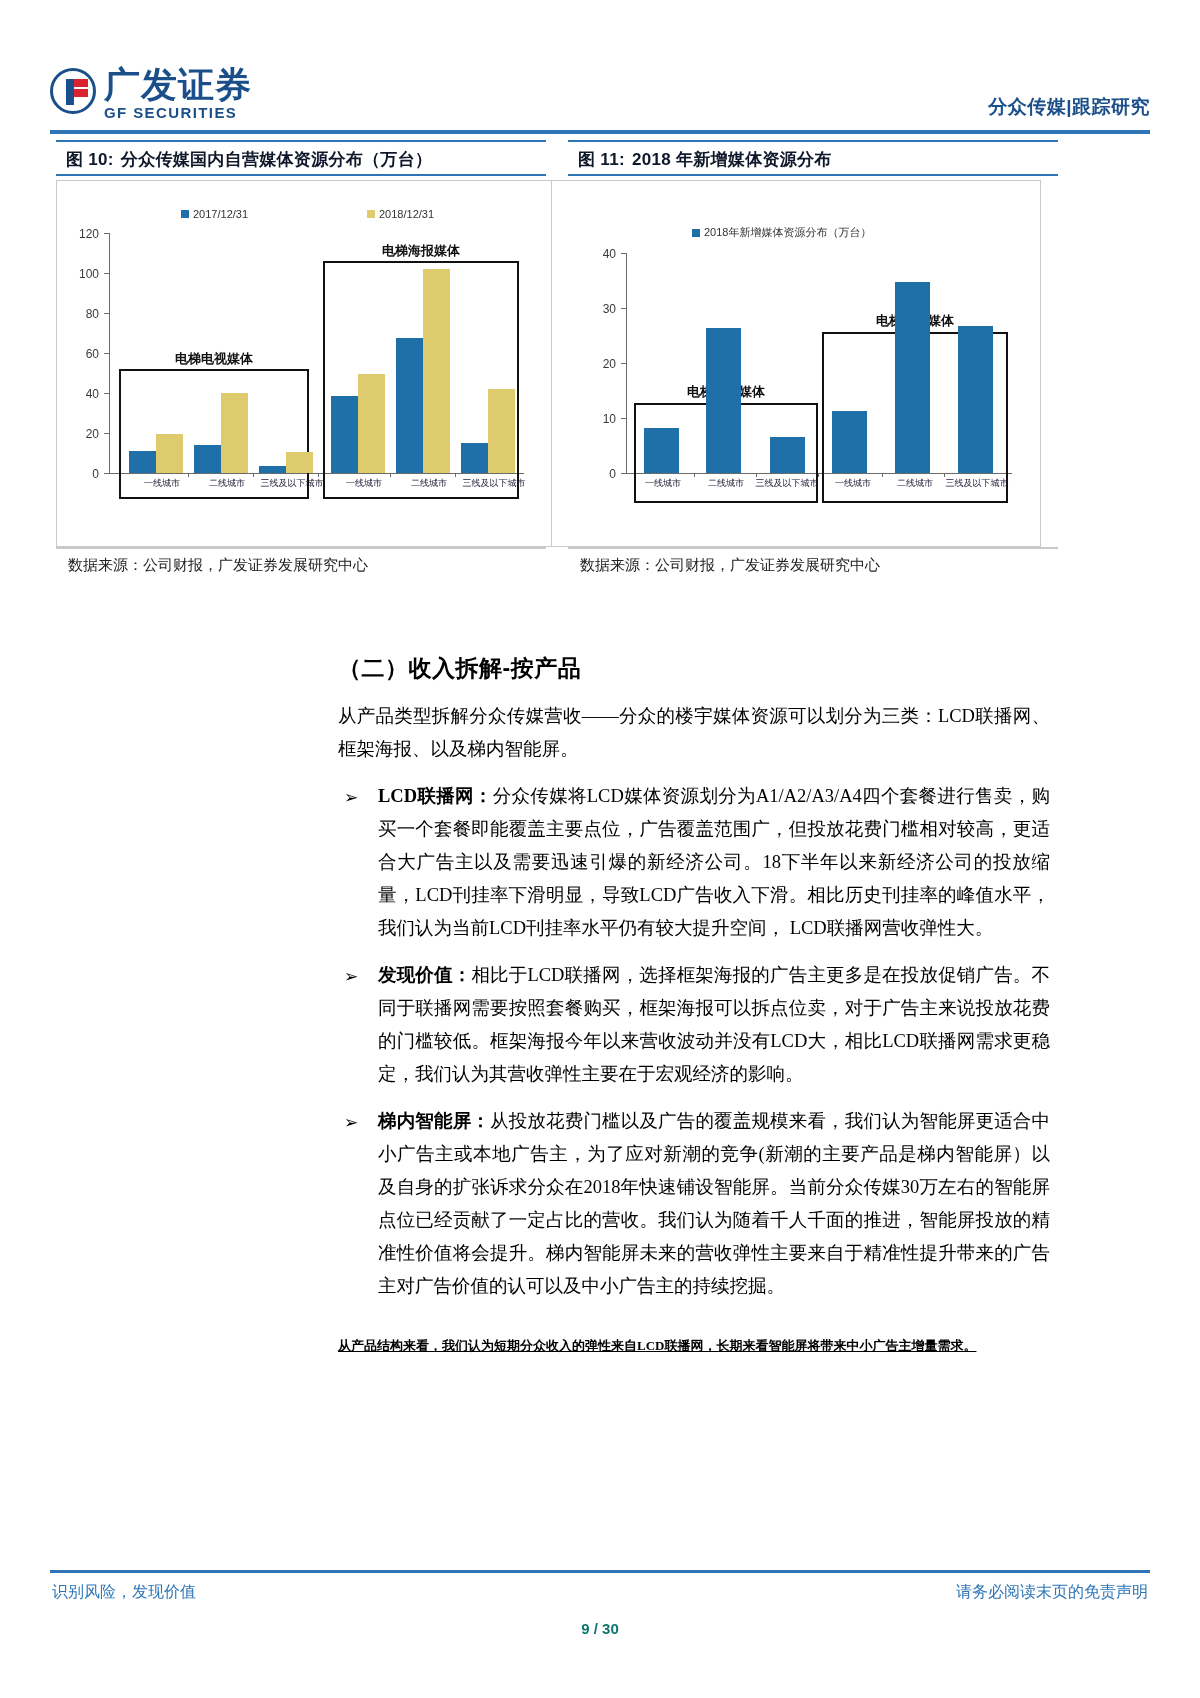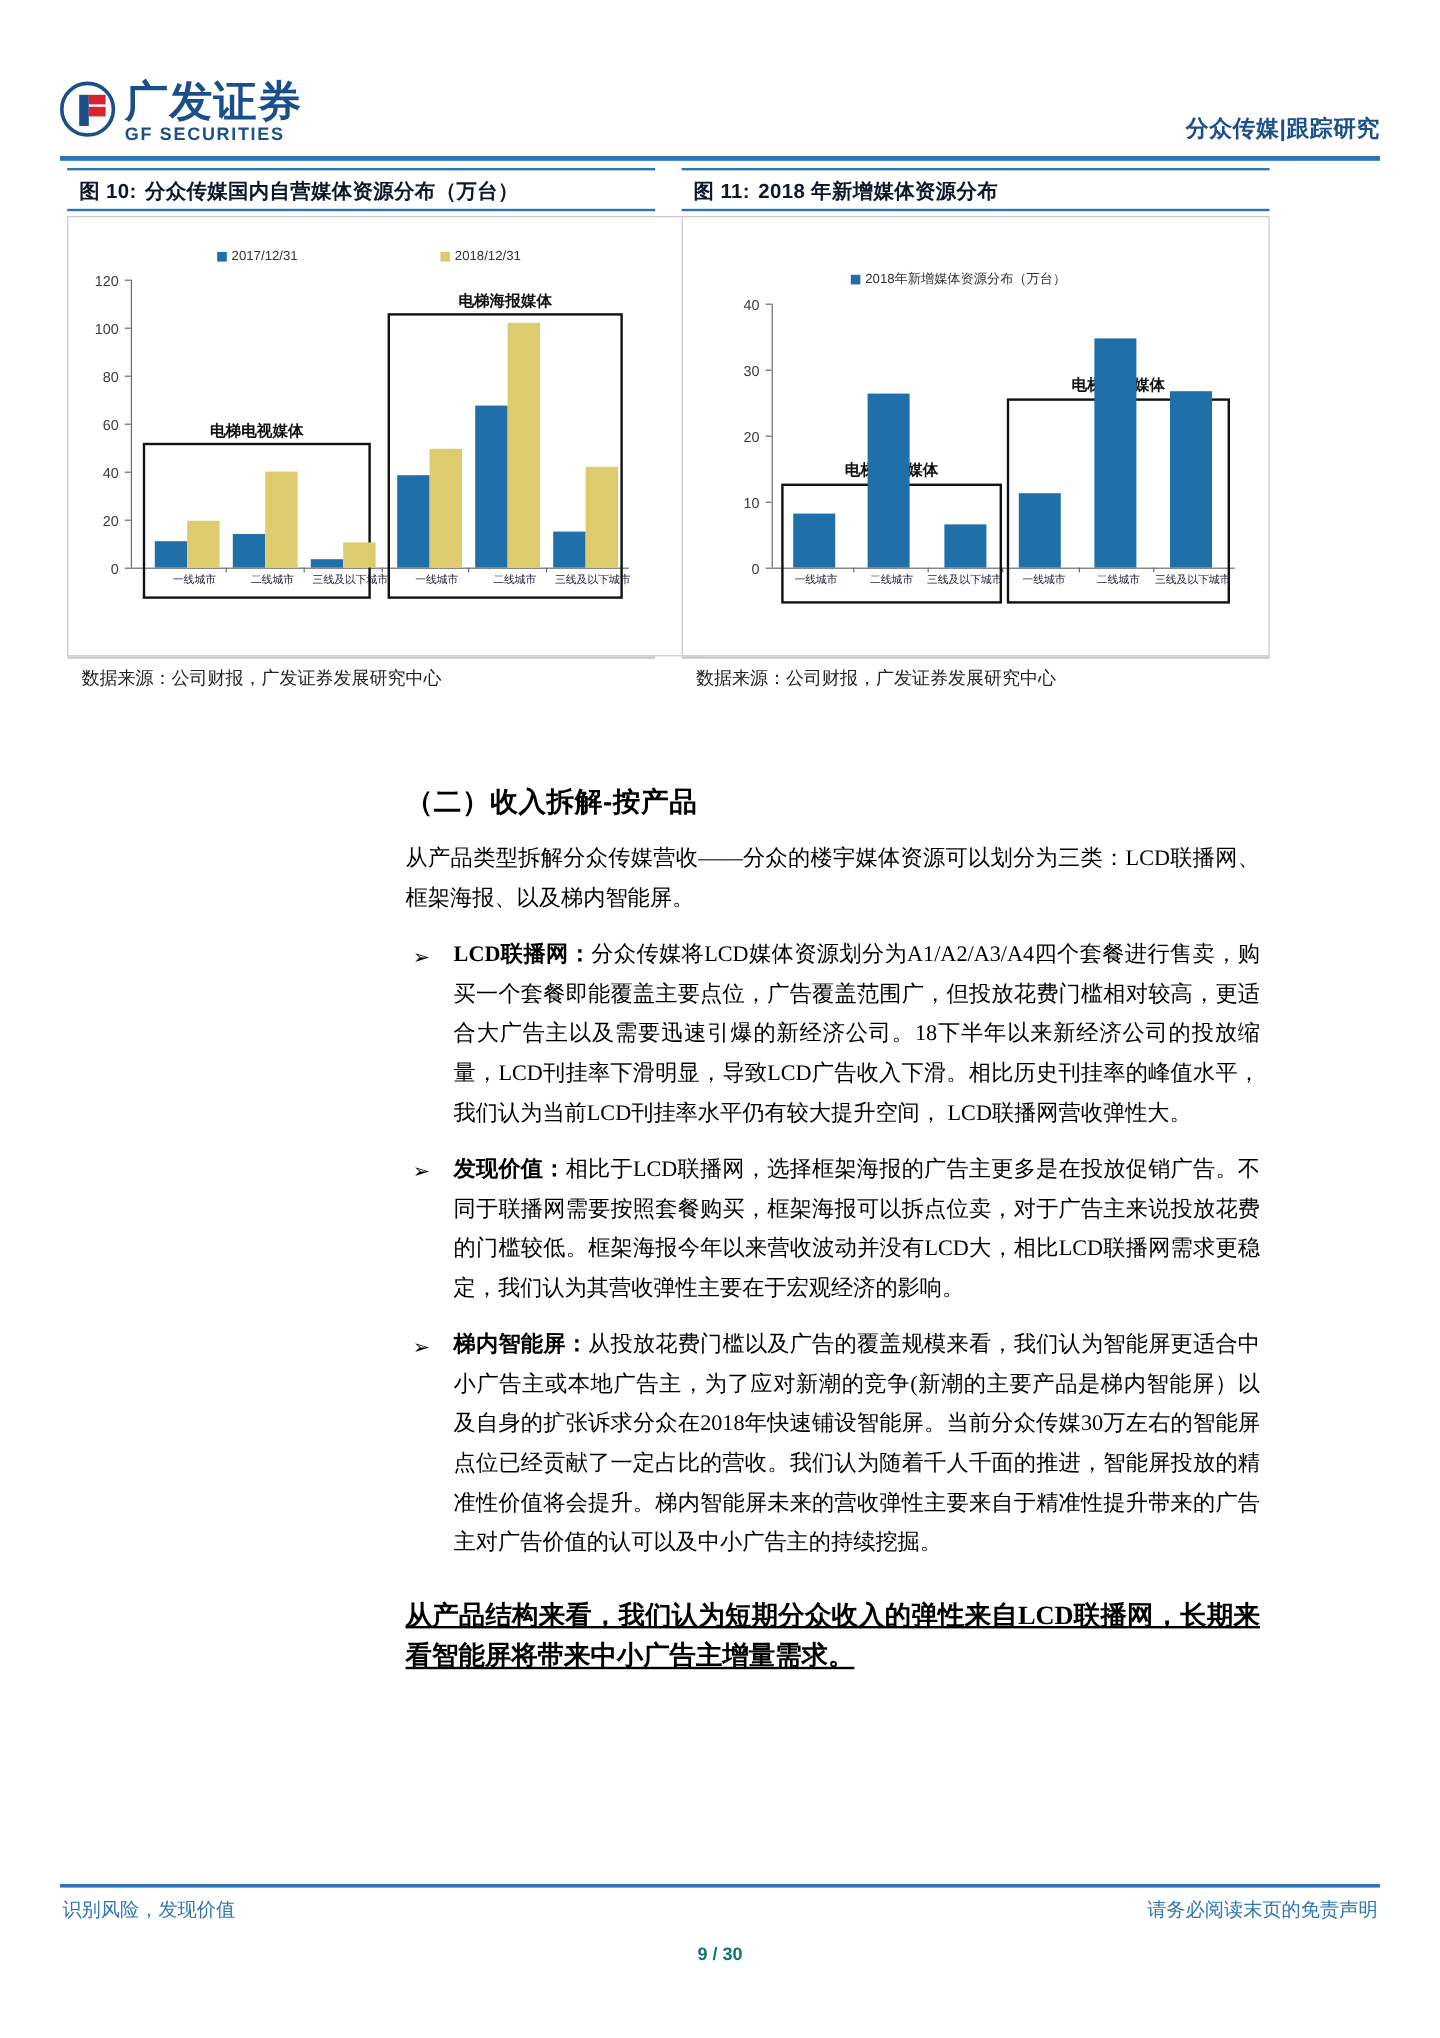--- a/index.html
+++ b/index.html
@@ -249,21 +249,21 @@
     position: absolute;
     left: 6px;
     top: 1px;
     font-size: 17px;
     line-height: 33px;
     color: #000;
   }
   .bullet b { font-weight: bold; }
   .concl {
     font-family: "Liberation Serif", "DejaVu Serif", serif;
-    font-size: 22px;
+    font-size: 13px;
     line-height: 34px;
     font-weight: bold;
     text-decoration: underline;
     text-align: justify;
     text-justify: inter-ideograph;
     margin: 0;
   }
 
   
   .footer-rule {
@@ -402,21 +402,21 @@
       <div class="xlabel" style="left:198px; top:296px; width:74px;">三线及以下城市</div>
       <div class="xlabel" style="left:274px; top:296px; width:66px;">一线城市</div>
       <div class="xlabel" style="left:339px; top:296px; width:66px;">二线城市</div>
       <div class="xlabel" style="left:400px; top:296px; width:74px;">三线及以下城市</div>
     </div>
   </div>
 
   <div class="fig-source" style="left:68px; top:556px;">数据来源：公司财报，广发证券发展研究中心</div>
   <div class="fig-title-rule" style="left:56px; top:547px; width:490px; background:#c9c9c9;"></div>
 
-  <div class="fig-box" style="left:568px; top:180px; width:490px; height:367px;">
+  <div class="fig-box" style="left:551px; top:180px; width:490px; height:367px;">
     <div class="chart">
 
       <div class="legend" style="left:140px; top:44px;">
         <span class="swatch" style="background:#1f6fa8;"></span>
         <span>2018年新增媒体资源分布（万台）</span>
       </div>
 
       <div class="ytick" style="left:30px; top:66px;">40</div>
       <div class="ytick" style="left:30px; top:121px;">30</div>
       <div class="ytick" style="left:30px; top:176px;">20</div>

